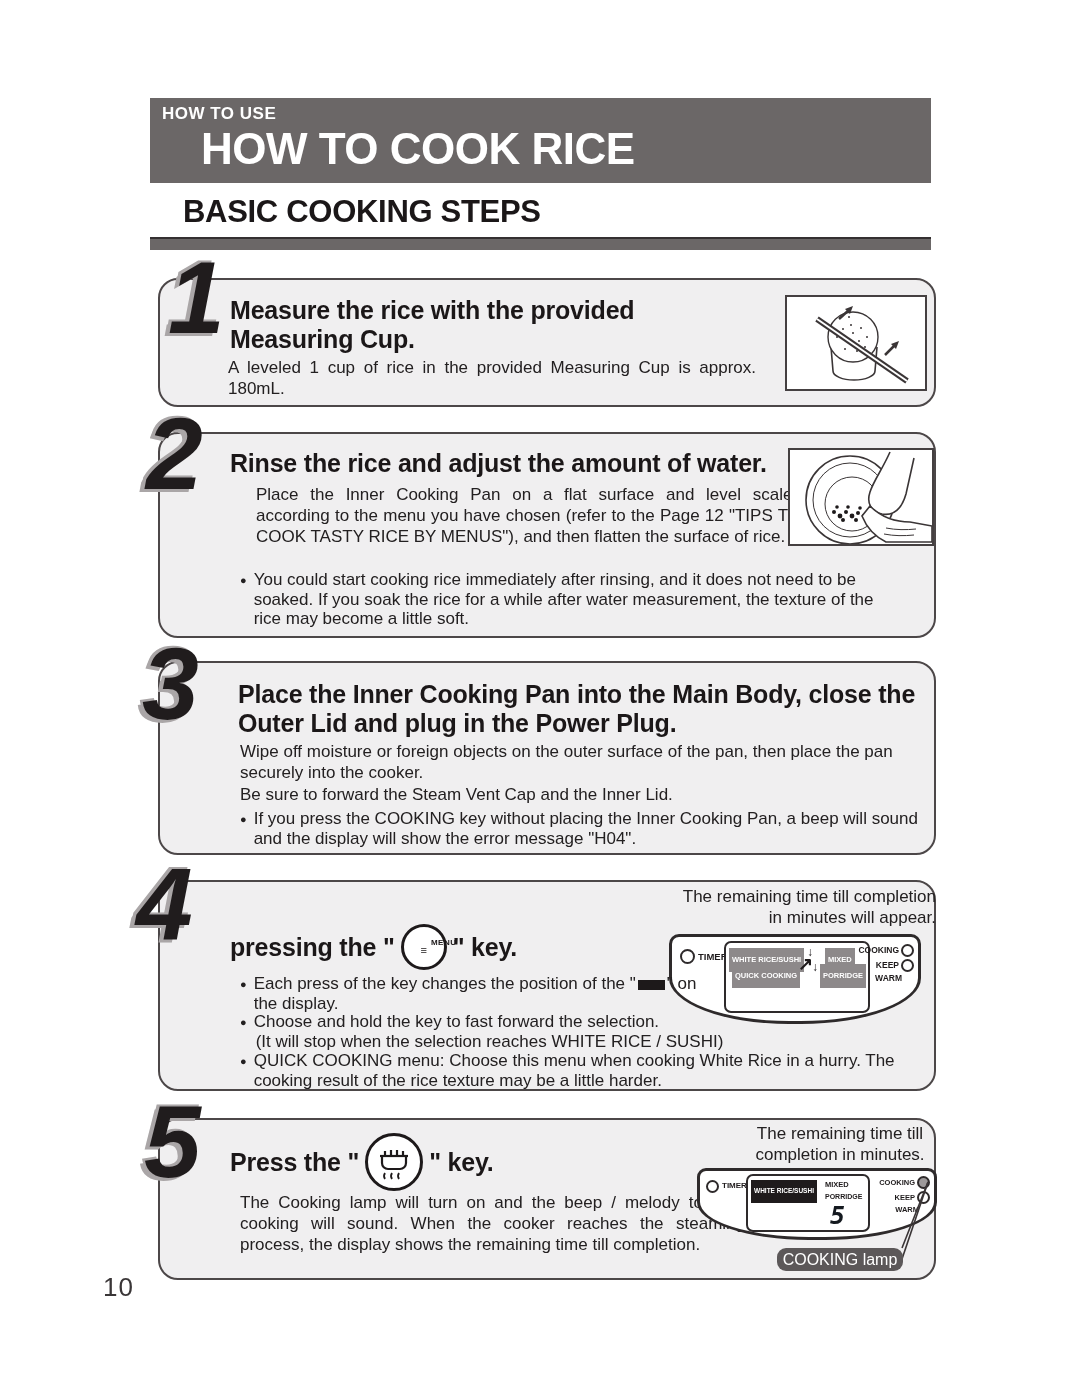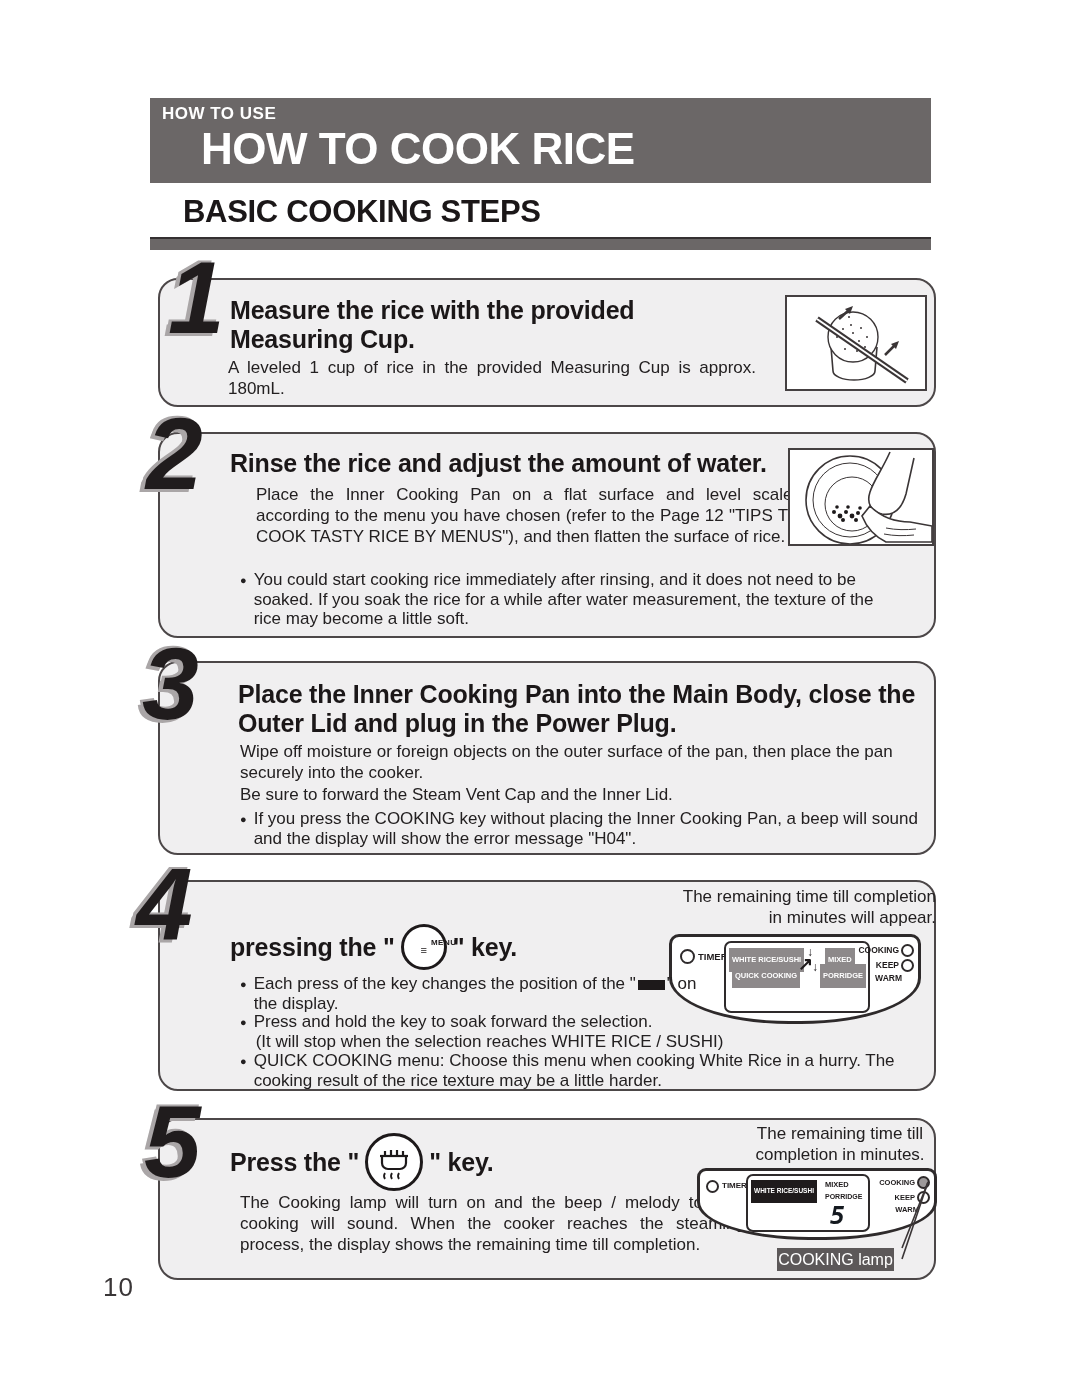--- a/index.html
+++ b/index.html
@@ -182,21 +182,21 @@
     </div>
   </div>
 
   <div class="abs bullet" style="left:80px;top:92px;width:470px;">
     <span class="dot">●</span>
     <div><span>Each press of the key changes the position of the "</span><span class="cursor-bar"></span><span>" on the display.</span></div>
   </div>
   <div class="abs bullet" style="left:80px;top:130px;width:650px;">
     <span class="dot">●</span>
     <div>
-      <div>Press and hold the key to soak forward the selection.</div>
+      <div>Choose and hold the key to fast forward the selection.</div>
       <div style="margin-left:2px;">(It will stop when the selection reaches WHITE RICE / SUSHI)</div>
     </div>
   </div>
   <div class="abs bullet" style="left:80px;top:169px;width:706px;">
     <span class="dot">●</span>
     <div>QUICK COOKING menu: Choose this menu when cooking White Rice in a hurry. The cooking result of the rice texture may be a little harder.</div>
   </div>
 </div>
 
 <div class="abs step-num" style="left:144px;top:1096px;">5</div>
@@ -238,16 +238,16 @@
         <span class="lamp small"></span>
       </div>
       <div class="lampname" style="font-size:7.5px;margin-right:11px;">WARM</div>
     </div>
   </div>
 
   <svg class="abs" style="left:732px;top:56px;" width="46" height="86">
     <line x1="10" y1="83" x2="36" y2="6" stroke="#3a3536" stroke-width="1.6"></line>
     <line x1="10" y1="72" x2="36" y2="6" stroke="#3a3536" stroke-width="1.6"></line>
   </svg>
-  <div class="lamp-tag" style="left:617px;top:128px;width:117px;height:23px;">COOKING lamp</div>
+  <div class="lamp-tag" style="left:617px;top:128px;width:126px;height:23px;border-radius:9px;">COOKING lamp</div>
 </div>
 
 <div class="abs page-num">10</div>
 
 </body></html>

